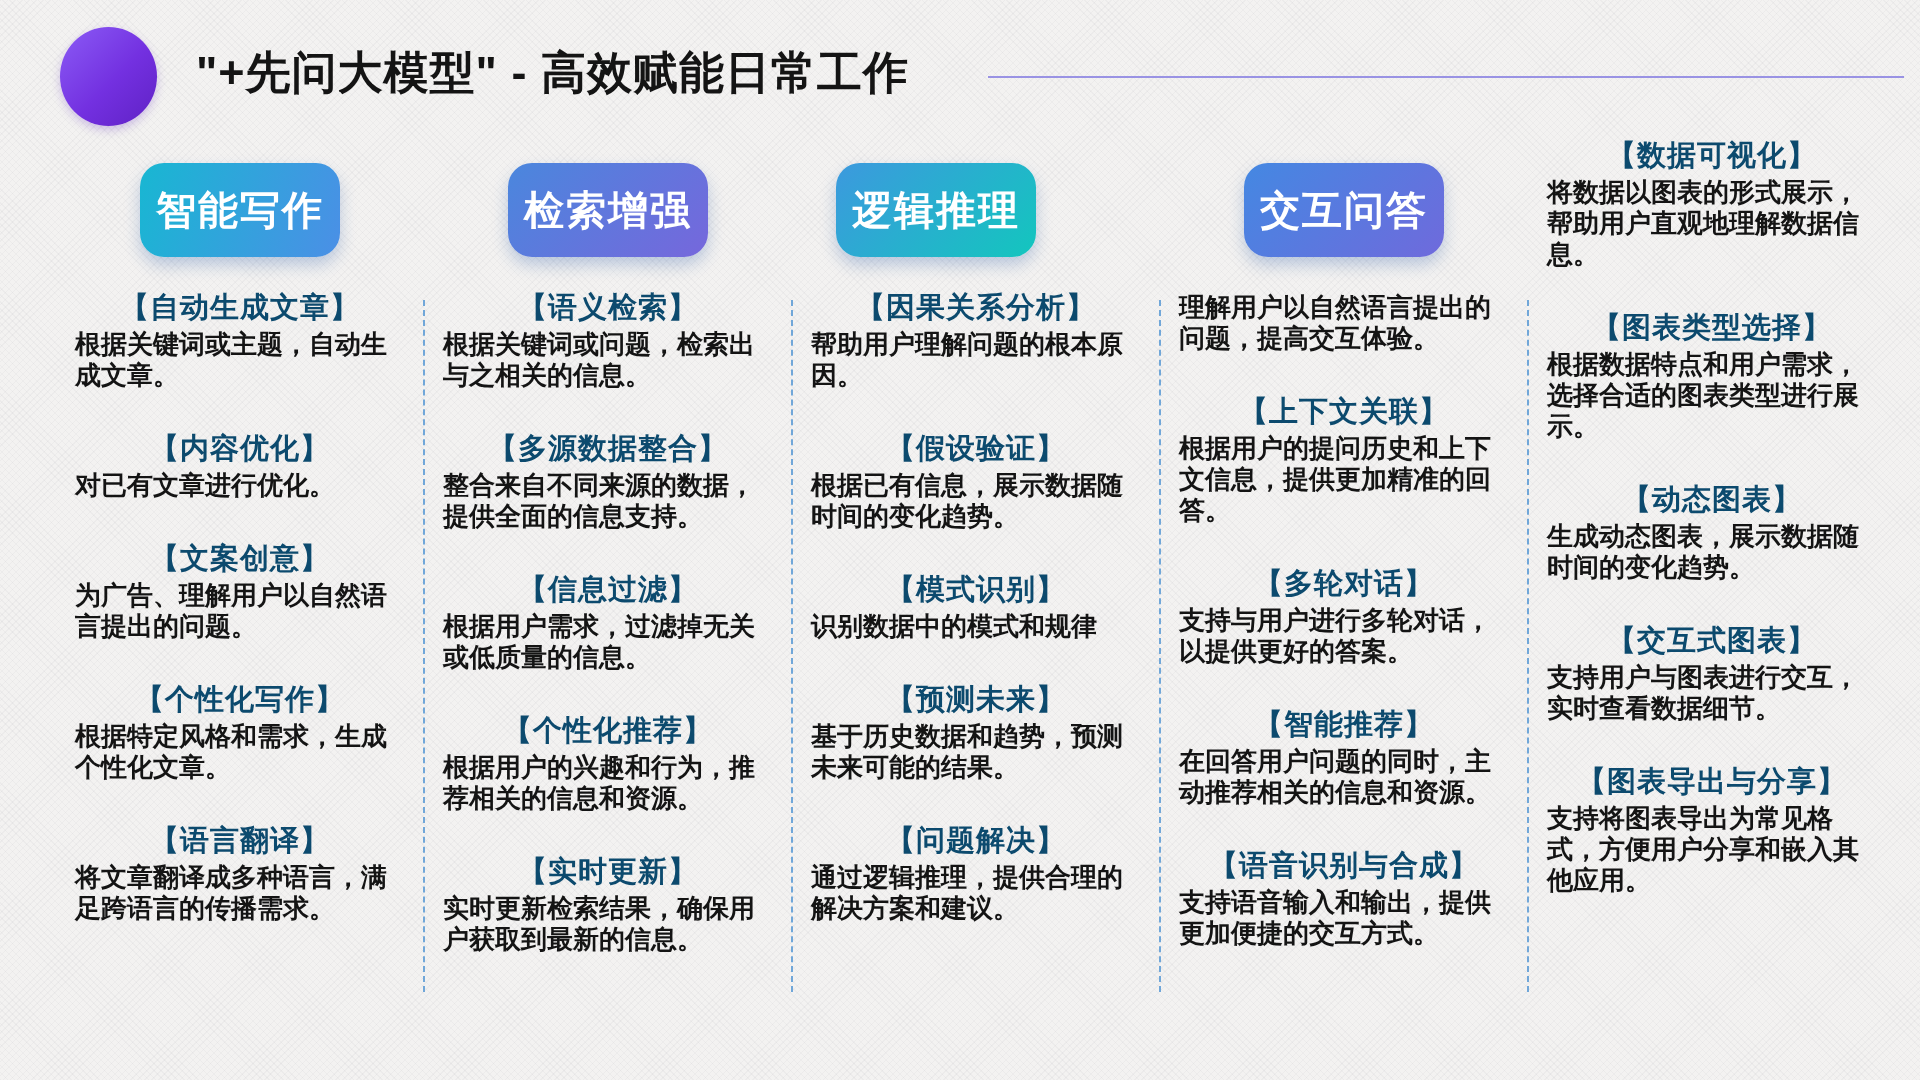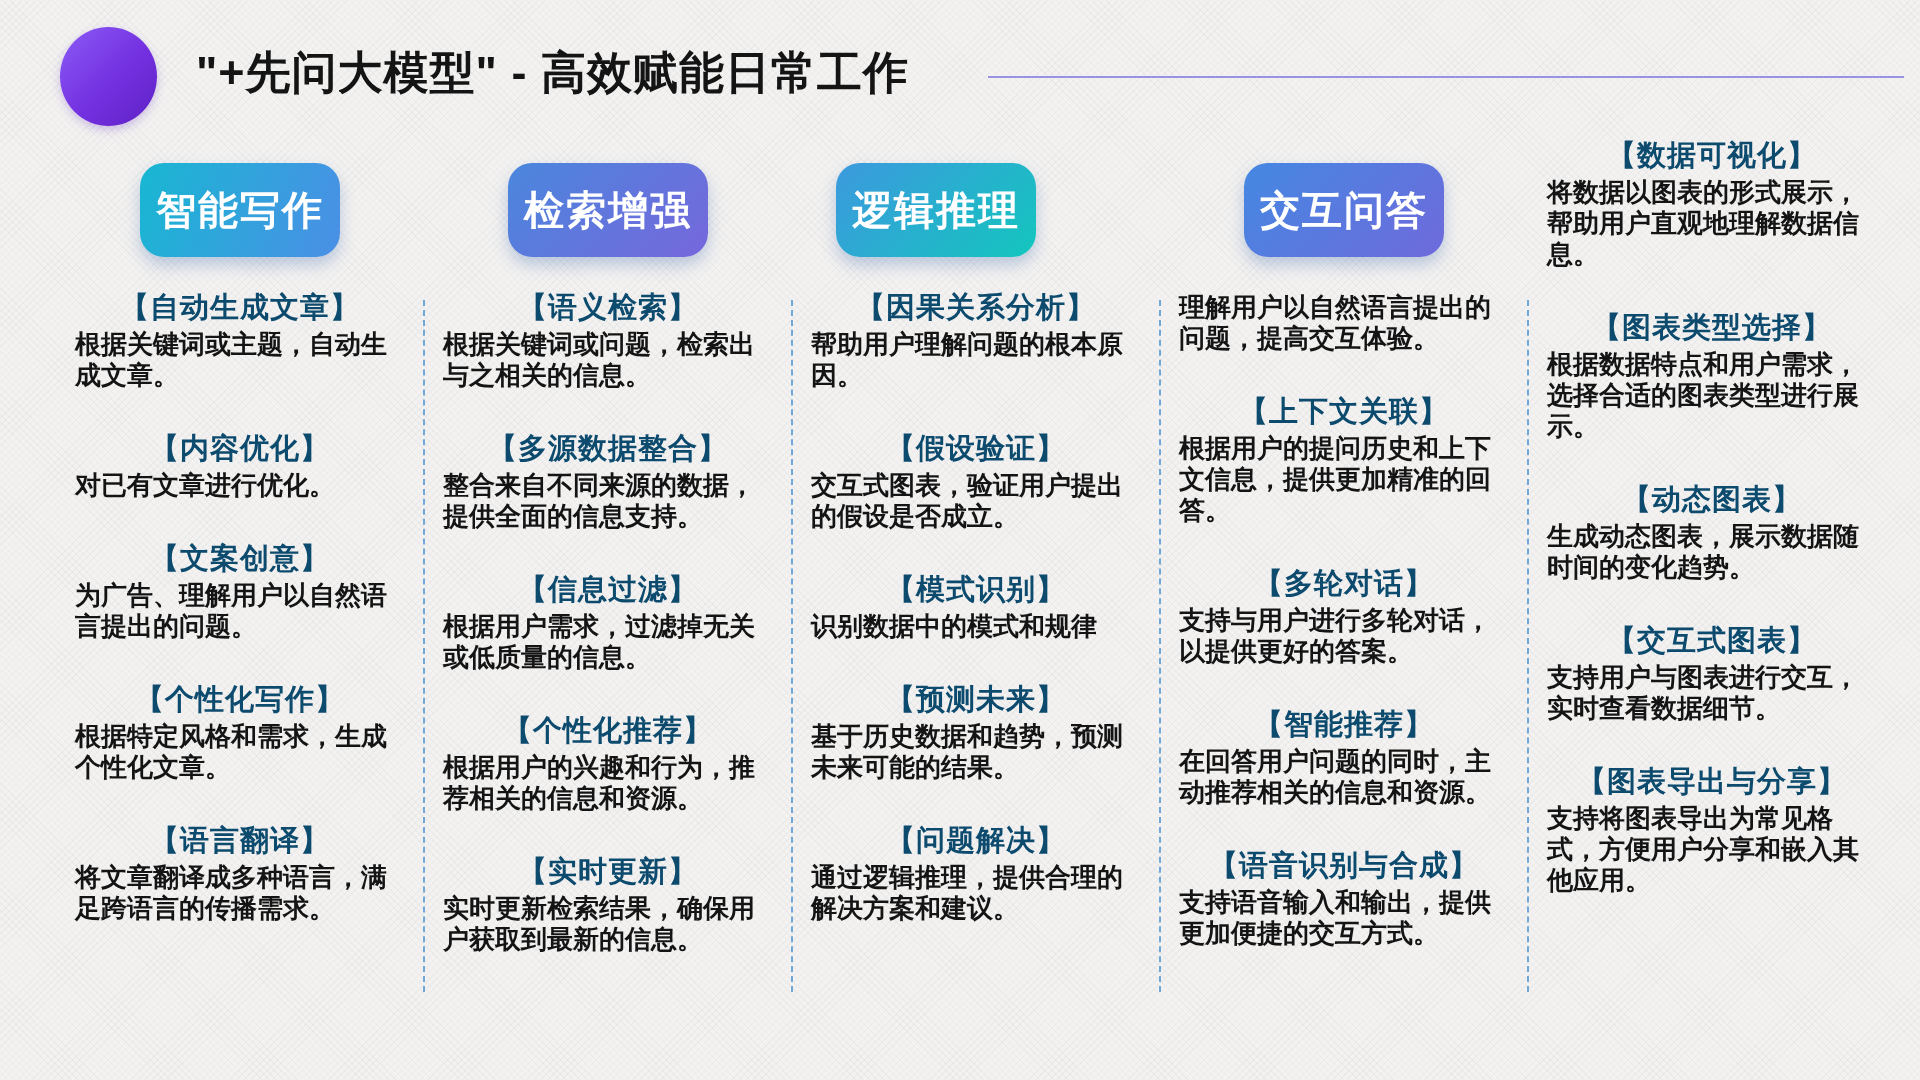--- a/index.html
+++ b/index.html
@@ -111,21 +111,21 @@
 
   <div class="column">
     <div class="col-divider"></div>
     <div class="badge" style="background: linear-gradient(135deg, rgb(60, 153, 222), rgb(19, 198, 190)); margin-left: 25px;">逻辑推理</div>
     <div class="section">
       <p class="sec-head">【因果关系分析】</p>
       <p class="sec-body">帮助用户理解问题的根本原因。</p>
     </div>
     <div class="section">
       <p class="sec-head">【假设验证】</p>
-      <p class="sec-body">交互式图表，验证用户提出的假设是否成立。</p>
+      <p class="sec-body">根据已有信息，展示数据随时间的变化趋势。</p>
     </div>
     <div class="section">
       <p class="sec-head">【模式识别】</p>
       <p class="sec-body">识别数据中的模式和规律</p>
     </div>
     <div class="section">
       <p class="sec-head">【预测未来】</p>
       <p class="sec-body">基于历史数据和趋势，预测未来可能的结果。</p>
     </div>
     <div class="section">

